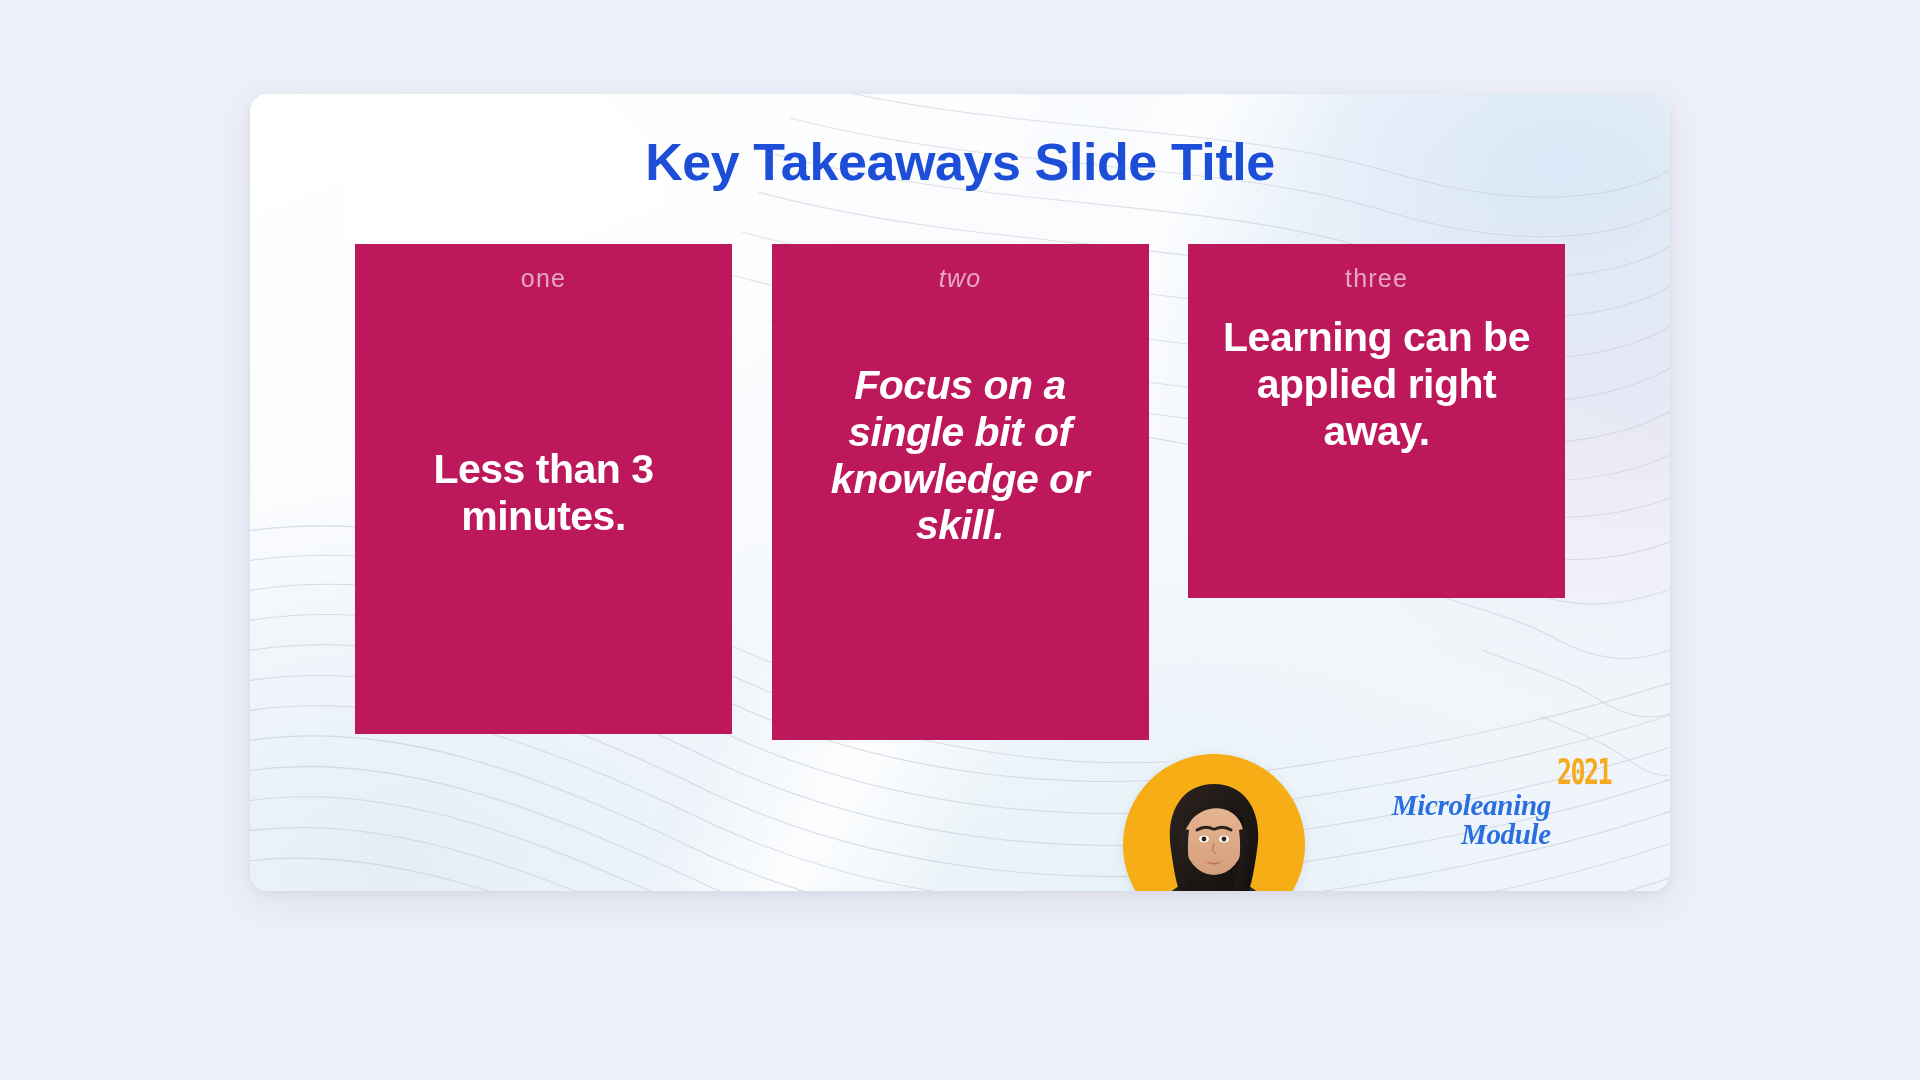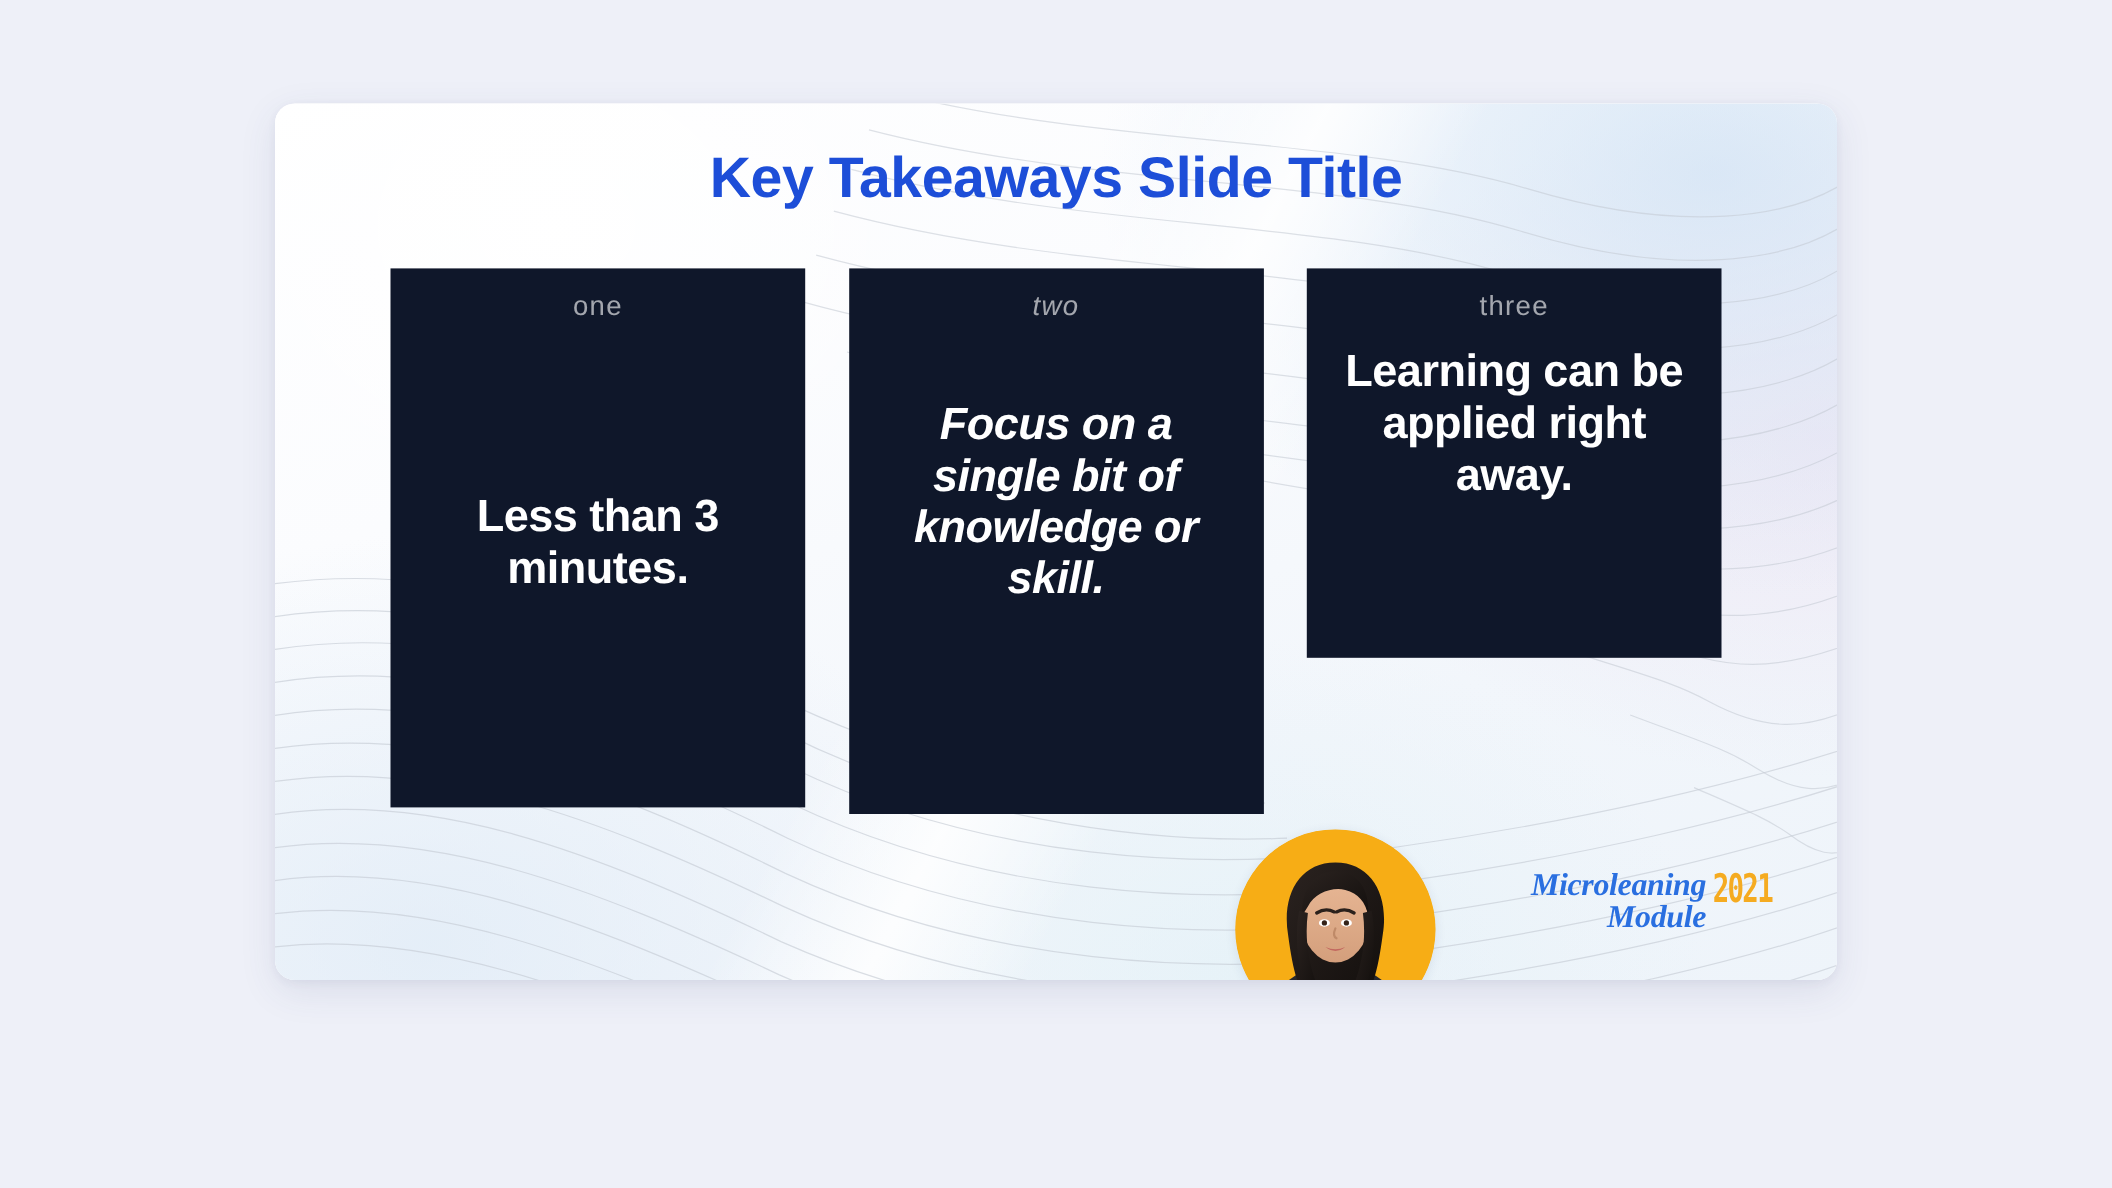--- a/index.html
+++ b/index.html
@@ -91,21 +91,21 @@
     width: 1210px;
     height: 500px;
     display: flex;
     align-items: flex-start;
     justify-content: space-between;
   }
 
   .card {
     position: relative;
     width: 377px;
-    background: #0f172a;
+    background: #be185d;
     display: flex;
     flex-direction: column;
     align-items: center;
     color: #ffffff;
     overflow: hidden;
   }
 
   .card-1 { height: 490px; }
   .card-2 { height: 496px; font-style: italic; }
   .card-3 { height: 354px; }
@@ -171,20 +171,21 @@
   }
   .logo-words {
     display: flex;
     flex-direction: column;
     align-items: flex-end;
     font-family: "Liberation Serif", "DejaVu Serif", serif;
     font-style: italic;
     font-weight: 700;
     color: #2a6fe0;
     line-height: .95;
+    margin-top: 36px;
   }
   .logo-line-1 { font-size: 29px; letter-spacing: -0.3px; }
   .logo-line-2 { font-size: 29px; letter-spacing: -0.3px; margin-top: 2px; }
   .logo-year {
     font-family: "DejaVu Sans Mono", monospace;
     font-weight: 700;
     font-size: 32px;
     color: #f5ab21;
     letter-spacing: -2px;
     line-height: 1;

